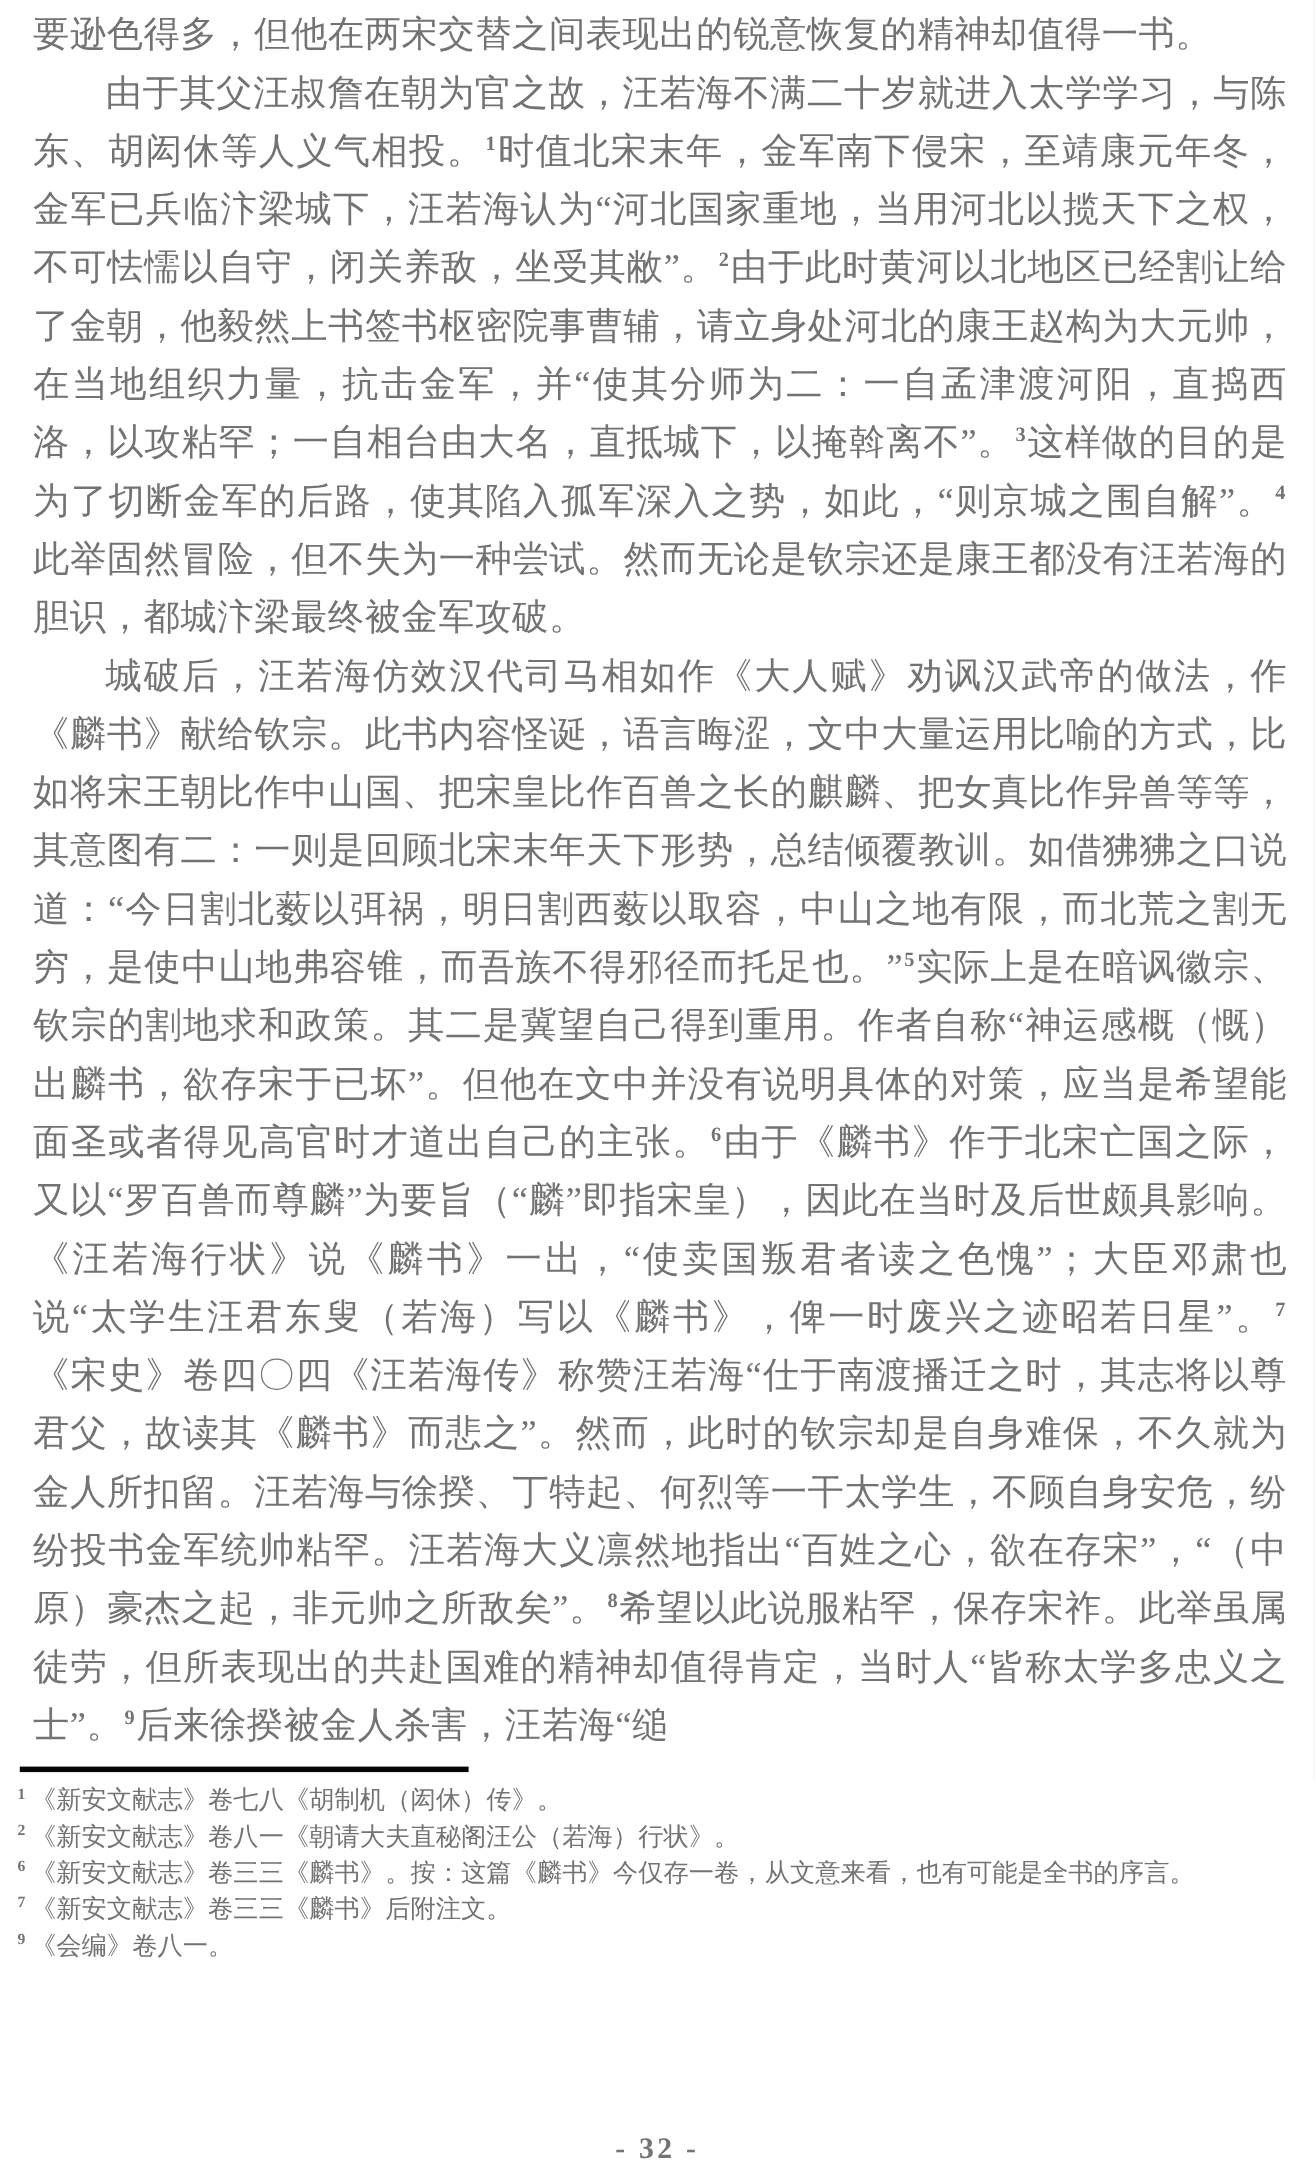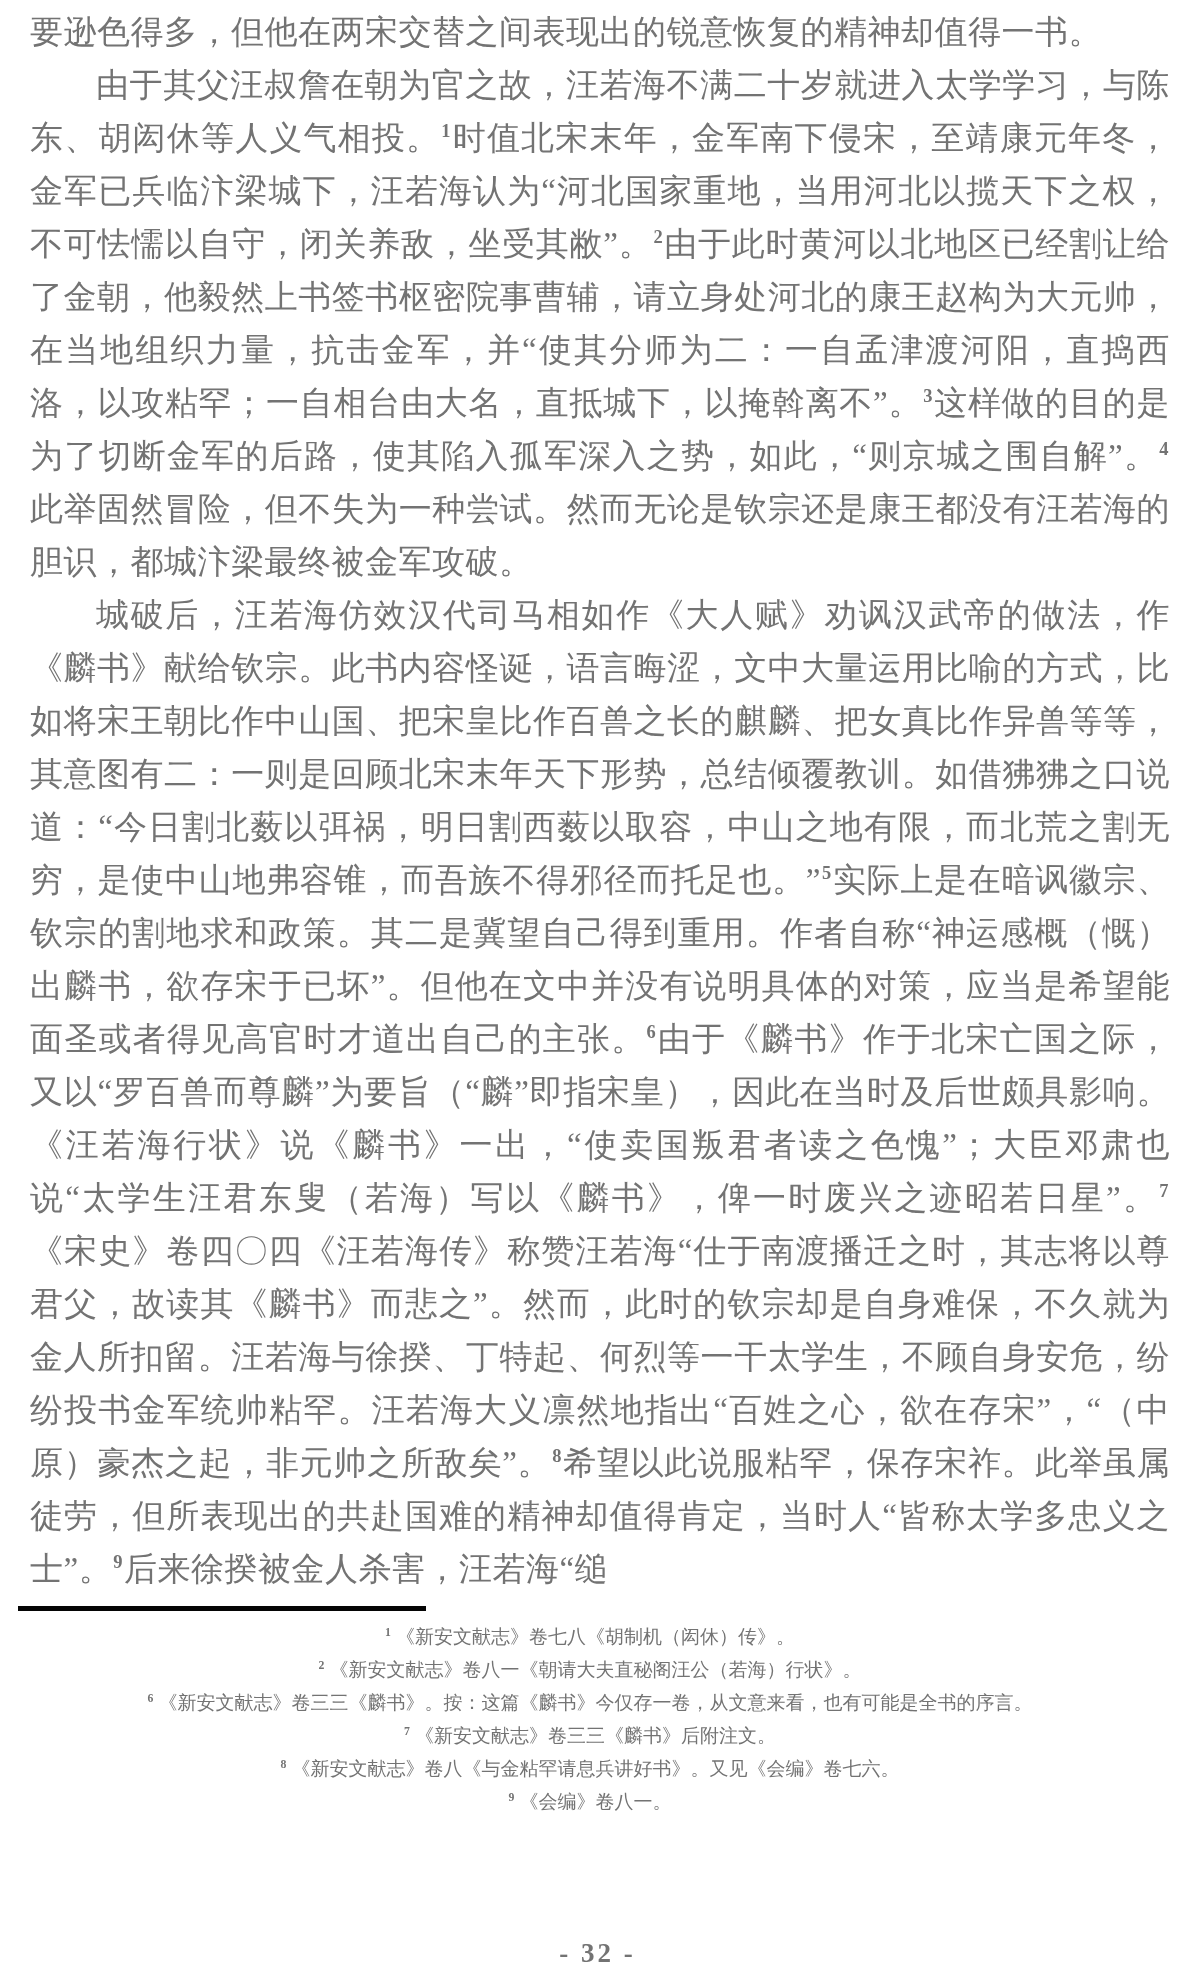--- a/index.html
+++ b/index.html
@@ -36,26 +36,26 @@
   .footnote-rule {
     position: absolute;
     left: 18px;
     top: 1606px;
     width: 408px;
     height: 5px;
     background: #050505;
   }
   .footnotes {
     position: absolute;
-    left: 4px;
+    left: 16px;
     top: 1620px;
     width: 1172px;
-    font-size: 19px;
+    font-size: 23px;
     line-height: 33px;
-    text-align: center;
+    text-align: left;
   }
   .footnotes .fn { margin: 0; white-space: nowrap; }
   .footnotes .fn .fn-num {
     font-size: 0.62em;
     font-weight: bold;
     vertical-align: super;
     line-height: 0;
     margin-right: 5px;
   }
   .page-number {
@@ -77,17 +77,16 @@
       <p><span>要逊色得多，但他在两宋交替之间表现出的锐意恢复的精神却值得一书。</span></p>
       <p class="indent"><span>由于其父汪叔詹在朝为官之故，汪若海不满二十岁就进入太学学习，与陈东、胡闳休等人义气相投。</span><span class="fn-marker">1</span><span>时值北宋末年，金军南下侵宋，至靖康元年冬，金军已兵临汴梁城下，汪若海认为“河北国家重地，当用河北以揽天下之权，不可怯懦以自守，闭关养敌，坐受其敝”。</span><span class="fn-marker">2</span><span>由于此时黄河以北地区已经割让给了金朝，他毅然上书签书枢密院事曹辅，请立身处河北的康王赵构为大元帅，在当地组织力量，抗击金军，并“使其分师为二：一自孟津渡河阳，直捣西洛，以攻粘罕；一自相台由大名，直抵城下，以掩斡离不”。</span><span class="fn-marker">3</span><span>这样做的目的是为了切断金军的后路，使其陷入孤军深入之势，如此，“则京城之围自解”。</span><span class="fn-marker">4</span><span>此举固然冒险，但不失为一种尝试。然而无论是钦宗还是康王都没有汪若海的胆识，都城汴梁最终被金军攻破。</span></p>
       <p class="indent"><span>城破后，汪若海仿效汉代司马相如作《大人赋》劝讽汉武帝的做法，作《麟书》献给钦宗。此书内容怪诞，语言晦涩，文中大量运用比喻的方式，比如将宋王朝比作中山国、把宋皇比作百兽之长的麒麟、把女真比作异兽等等，其意图有二：一则是回顾北宋末年天下形势，总结倾覆教训。如借狒狒之口说道：“今日割北薮以弭祸，明日割西薮以取容，中山之地有限，而北荒之割无穷，是使中山地弗容锥，而吾族不得邪径而托足也。”</span><span class="fn-marker">5</span><span>实际上是在暗讽徽宗、钦宗的割地求和政策。其二是冀望自己得到重用。作者自称“神运感概（慨）出麟书，欲存宋于已坏”。但他在文中并没有说明具体的对策，应当是希望能面圣或者得见高官时才道出自己的主张。</span><span class="fn-marker">6</span><span>由于《麟书》作于北宋亡国之际，又以“罗百兽而尊麟”为要旨（“麟”即指宋皇），因此在当时及后世颇具影响。《汪若海行状》说《麟书》一出，“使卖国叛君者读之色愧”；大臣邓肃也说“太学生汪君东叟（若海）写以《麟书》，俾一时废兴之迹昭若日星”。</span><span class="fn-marker">7</span><span>《宋史》卷四〇四《汪若海传》称赞汪若海“仕于南渡播迁之时，其志将以尊君父，故读其《麟书》而悲之”。然而，此时的钦宗却是自身难保，不久就为金人所扣留。汪若海与徐揆、丁特起、何烈等一干太学生，不顾自身安危，纷纷投书金军统帅粘罕。汪若海大义凛然地指出“百姓之心，欲在存宋”，“（中原）豪杰之起，非元帅之所敌矣”。</span><span class="fn-marker">8</span><span>希望以此说服粘罕，保存宋祚。此举虽属徒劳，但所表现出的共赴国难的精神却值得肯定，当时人“皆称太学多忠义之士”。</span><span class="fn-marker">9</span><span>后来徐揆被金人杀害，汪若海“缒</span></p>
     </div>
   <div class="footnote-rule"></div>
   <div class="footnotes" id="footnotes">
       <div class="fn"><span class="fn-num">1</span><span>《新安文献志》卷七八《胡制机（闳休）传》。</span></div>
       <div class="fn"><span class="fn-num">2</span><span>《新安文献志》卷八一《朝请大夫直秘阁汪公（若海）行状》。</span></div>
       <div class="fn"><span class="fn-num">6</span><span>《新安文献志》卷三三《麟书》。按：这篇《麟书》今仅存一卷，从文意来看，也有可能是全书的序言。</span></div>
       <div class="fn"><span class="fn-num">7</span><span>《新安文献志》卷三三《麟书》后附注文。</span></div>
-      <div class="fn"><span class="fn-num">8</span><span>《新安文献志》卷八《与金粘罕请息兵讲好书》。又见《会编》卷七六。</span></div>
       <div class="fn"><span class="fn-num">9</span><span>《会编》卷八一。</span></div>
     </div>
   <div class="page-number">- 32 -</div>
 </div>
 
 </body></html>

